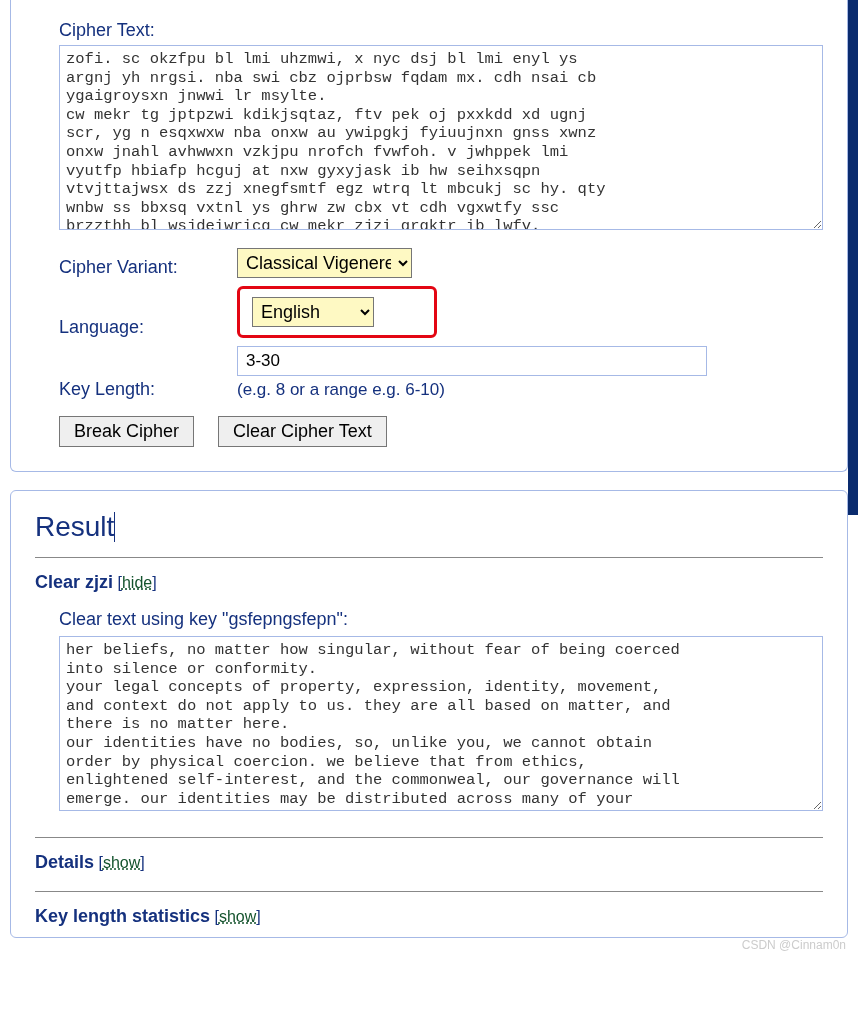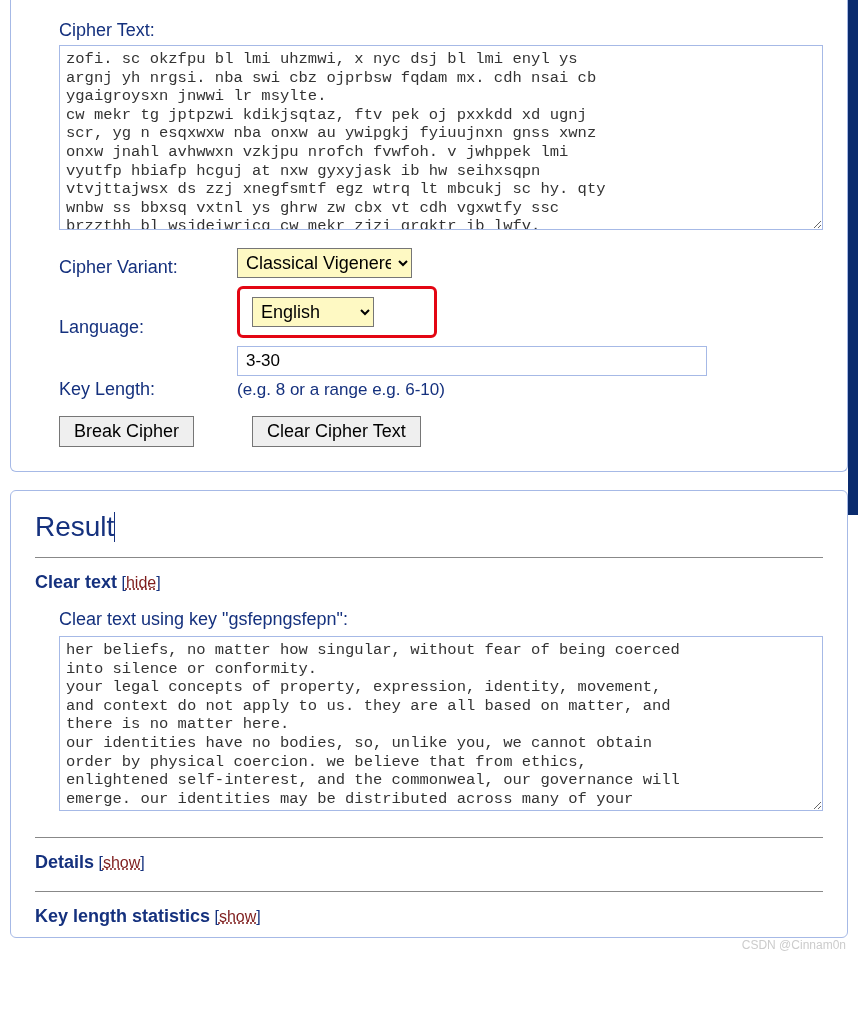--- a/index.html
+++ b/index.html
@@ -83,21 +83,21 @@
     border: 1px solid #a6b9e6;
     font-family: inherit;
   }
   .hint {
     color: #15317e;
     font-size: 17px;
     margin-top: 4px;
   }
   .button-row {
     display: flex;
-    gap: 58px;
+    gap: 24px;
     margin-top: 16px;
   }
   button {
     font-size: 18px;
     padding: 4px 14px;
     background: #efefef;
     border: 1px solid #767676;
     font-family: inherit;
     cursor: pointer;
   }
@@ -114,21 +114,21 @@
     border: none;
     border-top: 1px solid #888;
     margin: 10px 0 14px 0;
   }
   .section-title {
     color: #15317e;
     font-size: 18px;
     font-weight: 600;
   }
   .toggle-link {
-    color: #7f1d1d;
+    color: #14532d;
     font-weight: 400;
     text-decoration: underline dotted;
     cursor: pointer;
   }
   .subheading {
     color: #15317e;
     font-size: 18px;
     margin: 16px 0 6px 24px;
   }
   .watermark {
@@ -192,21 +192,21 @@
       <button>Clear Cipher Text</button>
     </div>
   </div>
 </div>
 
 <div class="panel result-panel">
   <h2 class="result-h2"><span>Result</span><span class="cursor-bar"></span></h2>
   <hr>
 
   <div>
-    <span class="section-title">Clear text</span>
+    <span class="section-title">Clear zjzi</span>
     <span style="color:#15317e;"> [</span><span class="toggle-link">hide</span><span style="color:#15317e;">]</span>
   </div>
 
   <div class="subheading">Clear text using key "gsfepngsfepn":</div>
 
   <div class="indent">
     <textarea class="clear-text-area" style="">her beliefs, no matter how singular, without fear of being coerced
 into silence or conformity.
 your legal concepts of property, expression, identity, movement,
 and context do not apply to us. they are all based on matter, and

